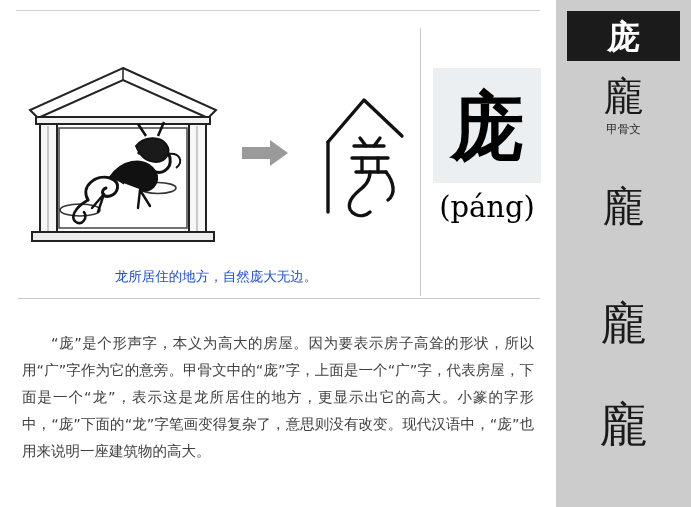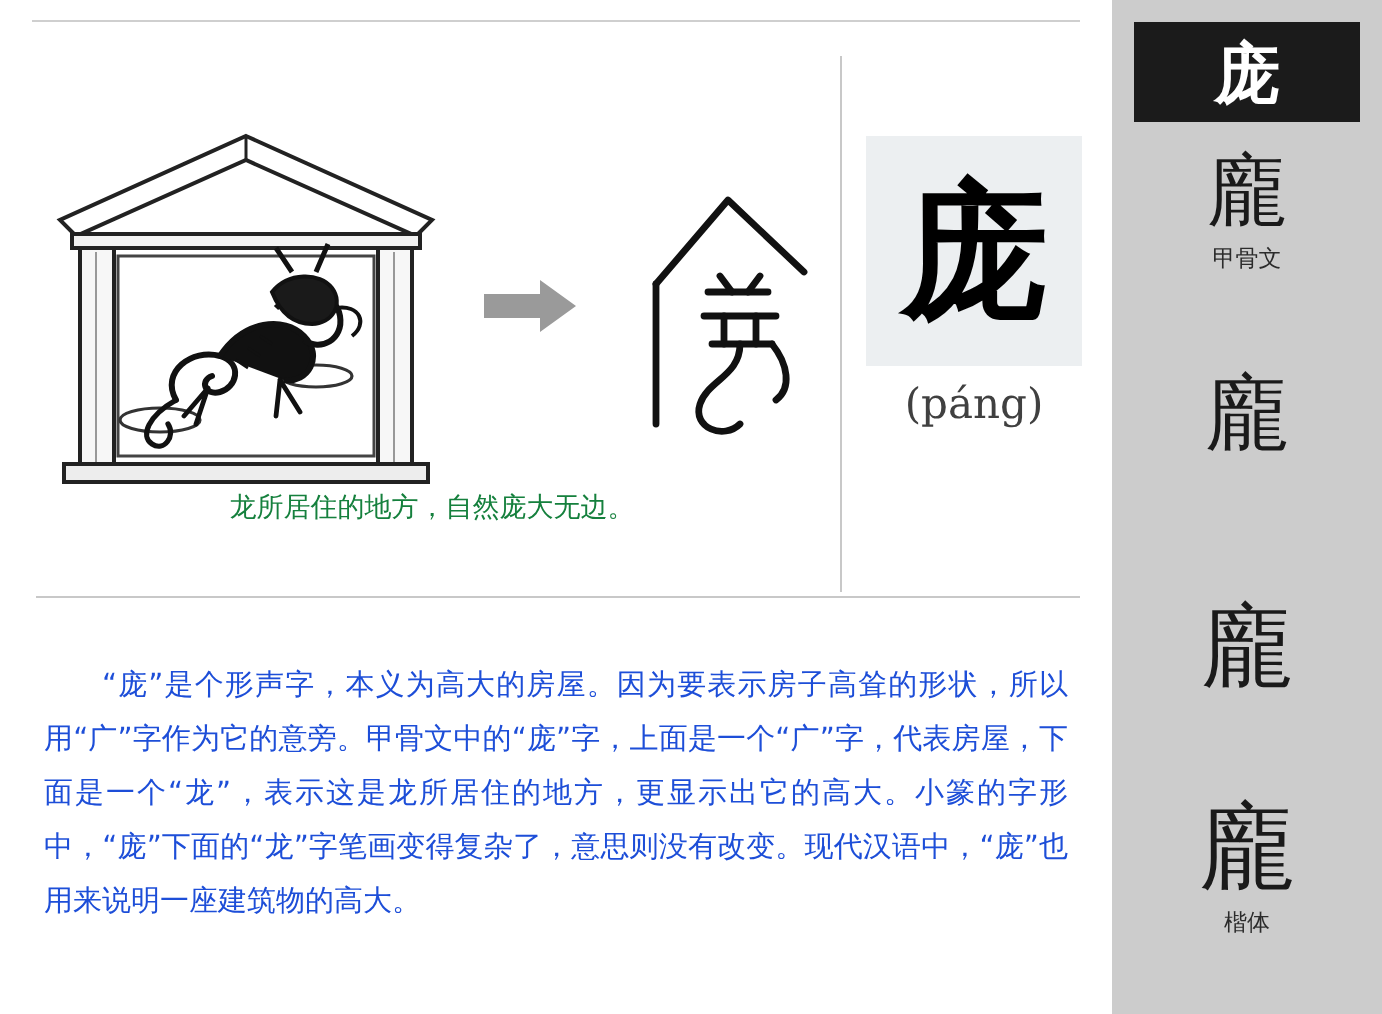--- a/index.html
+++ b/index.html
@@ -69,25 +69,25 @@
     position: absolute;
     left: 292px;
     top: 38px;
     width: 120px;
     height: 135px;
   }
 
   .caption {
     position: absolute;
     left: 18px;
-    top: 245px;
+    top: 268px;
     width: 396px;
     text-align: center;
     font-size: 13.5px;
-    color: #15803d;
+    color: #1d4ed8;
     font-family: "DejaVu Sans", "Liberation Sans", sans-serif;
   }
 
   .vrule {
     position: absolute;
     left: 420px;
     top: 28px;
     width: 0;
     height: 268px;
     border-left: 1px solid #c8c8c8;
@@ -119,33 +119,33 @@
     color: #000000;
     font-family: "DejaVu Sans", "Liberation Sans", sans-serif;
     font-weight: bold;
   }
   .pinyin {
     position: absolute;
     left: 433px;
     top: 190px;
     width: 108px;
     text-align: center;
-    font-size: 21px;
-    color: #404040;
+    font-size: 29px;
+    color: #000000;
     font-family: "DejaVu Serif", "Liberation Serif", serif;
   }
 
   .body-text {
     position: absolute;
     left: 22px;
     top: 330px;
     width: 512px;
     font-size: 14.5px;
     line-height: 27px;
-    color: #1d4ed8;
+    color: #404040;
     text-align: justify;
     text-justify: inter-ideograph;
     font-family: "DejaVu Sans", "Liberation Sans", sans-serif;
   }
   .body-text .indent {
     display: inline-block;
     width: 2em;
   }
 
   
@@ -306,17 +306,16 @@
     <div class="script-item" id="script-1">
       <span class="sglyph">龐</span>
     </div>
 
     <div class="script-item" id="script-2">
       <span class="sglyph">龐</span>
     </div>
 
     <div class="script-item" id="script-3">
       <span class="sglyph">龐</span>
-      <span class="slabel">楷体</span>
     </div>
   </div>
 
 </div>
 
 </body></html>

